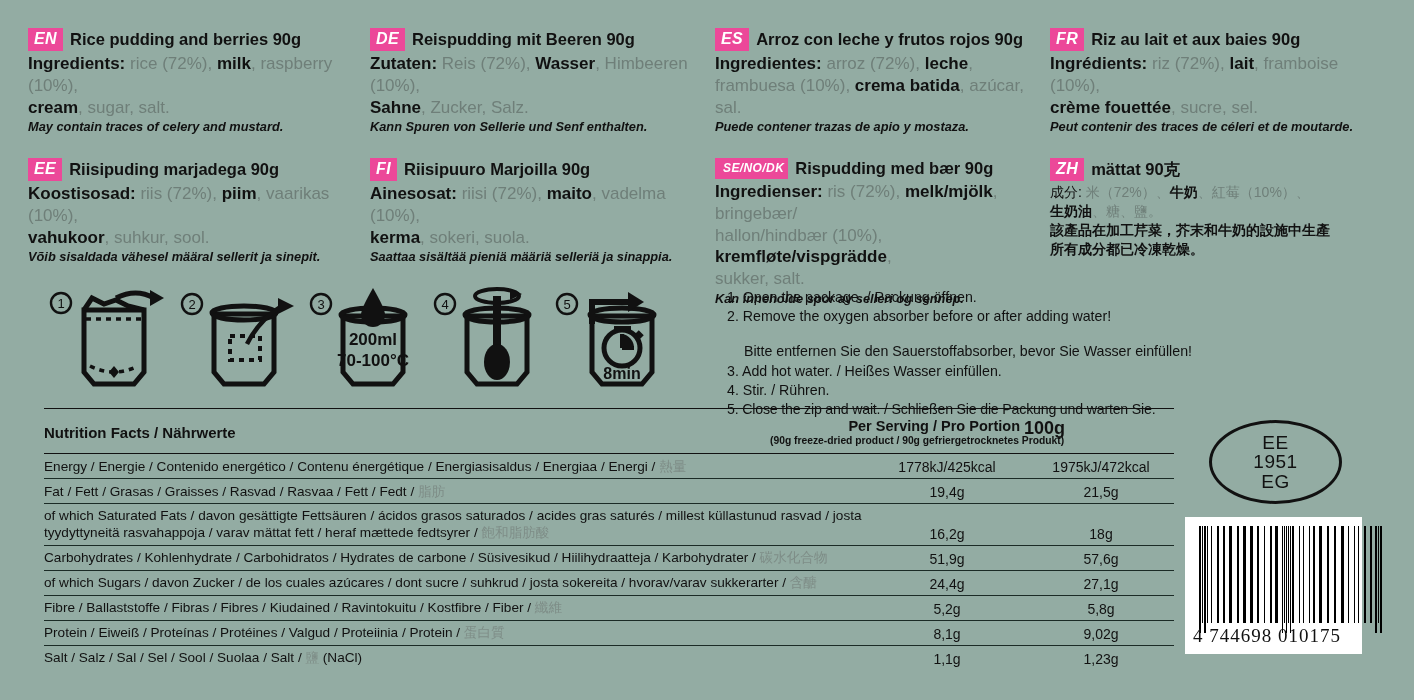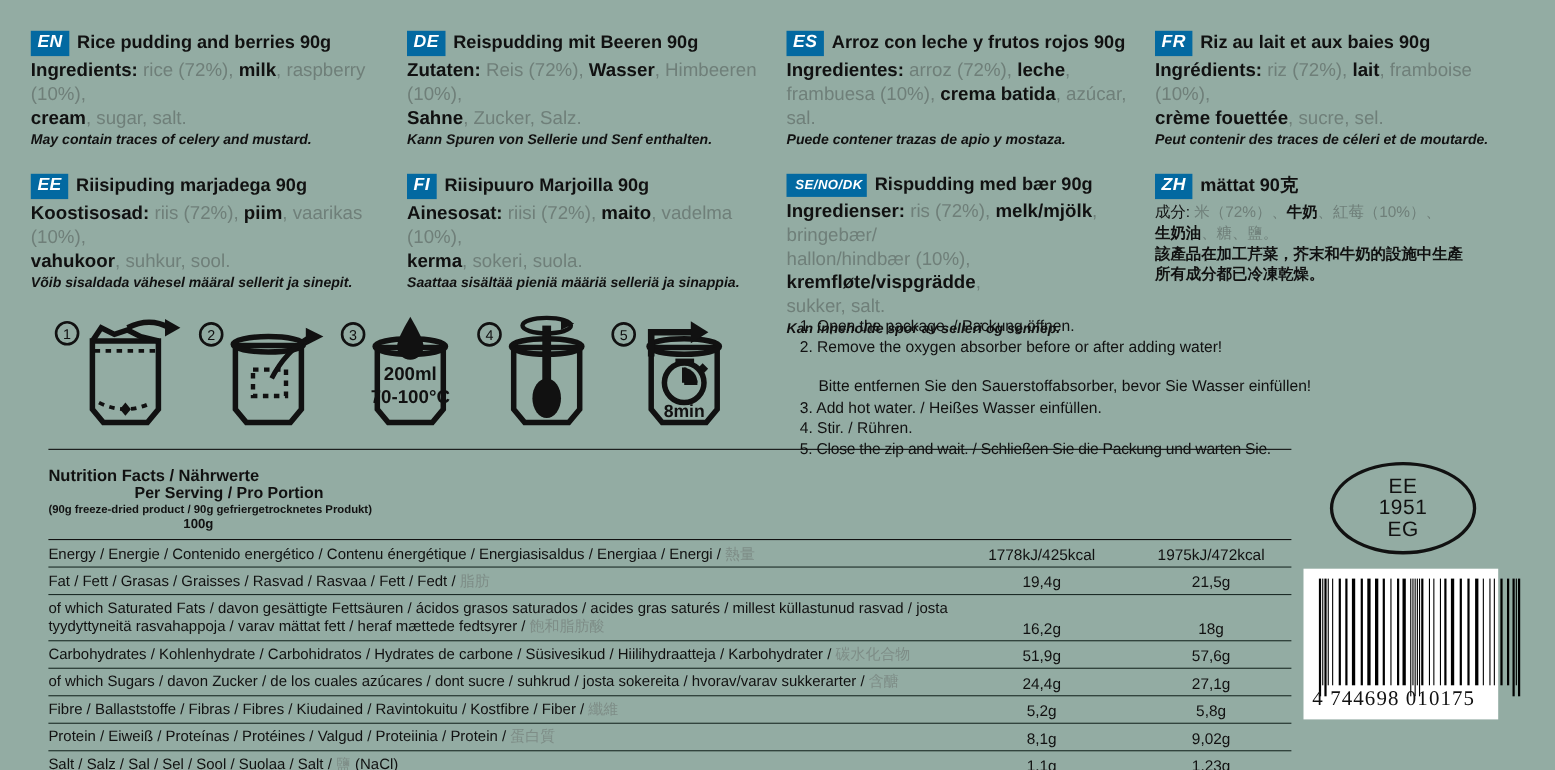--- a/index.html
+++ b/index.html
@@ -29,21 +29,21 @@
   }
   .lang-block { padding-right: 8px; }
 
   .lang-title-line {
     display: flex;
     align-items: center;
     gap: 7px;
     margin-bottom: 2px;
   }
   .lang-badge {
-    background: #0369a1;
+    background: #ec4899;
     color: #ffffff;
     font-weight: bold;
     font-size: 16px;
     line-height: 1;
     padding: 3px 6px 4px 6px;
     letter-spacing: 0.4px;
     font-style: italic;
     display: inline-block;
   }
   .lang-badge.narrow {
@@ -104,21 +104,20 @@
   }
   .nut-topline {
     border-top: 1.6px solid #111;
     width: 100%;
   }
   .nut-head {
     display: flex;
     align-items: flex-start;
     padding: 9px 0 7px 0;
     border-bottom: 1.6px solid #111;
-    flex-direction: column;
   }
   .nut-head-title {
     flex: 1;
     font-size: 15px;
     font-weight: bold;
     padding-top: 6px;
   }
   .nut-head-serv {
     width: 250px;
     text-align: right;
@@ -131,22 +130,21 @@
   }
   .nut-head-serv .small {
     font-size: 10.3px;
     font-weight: bold;
     display: block;
     margin-top: 1px;
     white-space: nowrap;
   }
   .nut-head-100 {
     width: 150px;
-    text-align: right;
-    font-size: 12px;
+    font-size: 18px;
     font-weight: bold;
     padding-top: 0px;
   }
   .nut-row {
     display: flex;
     align-items: flex-end;
     border-bottom: 1.3px solid #1b2b26;
     min-height: 24px;
   }
   .nut-row:last-child { border-bottom: none; }

